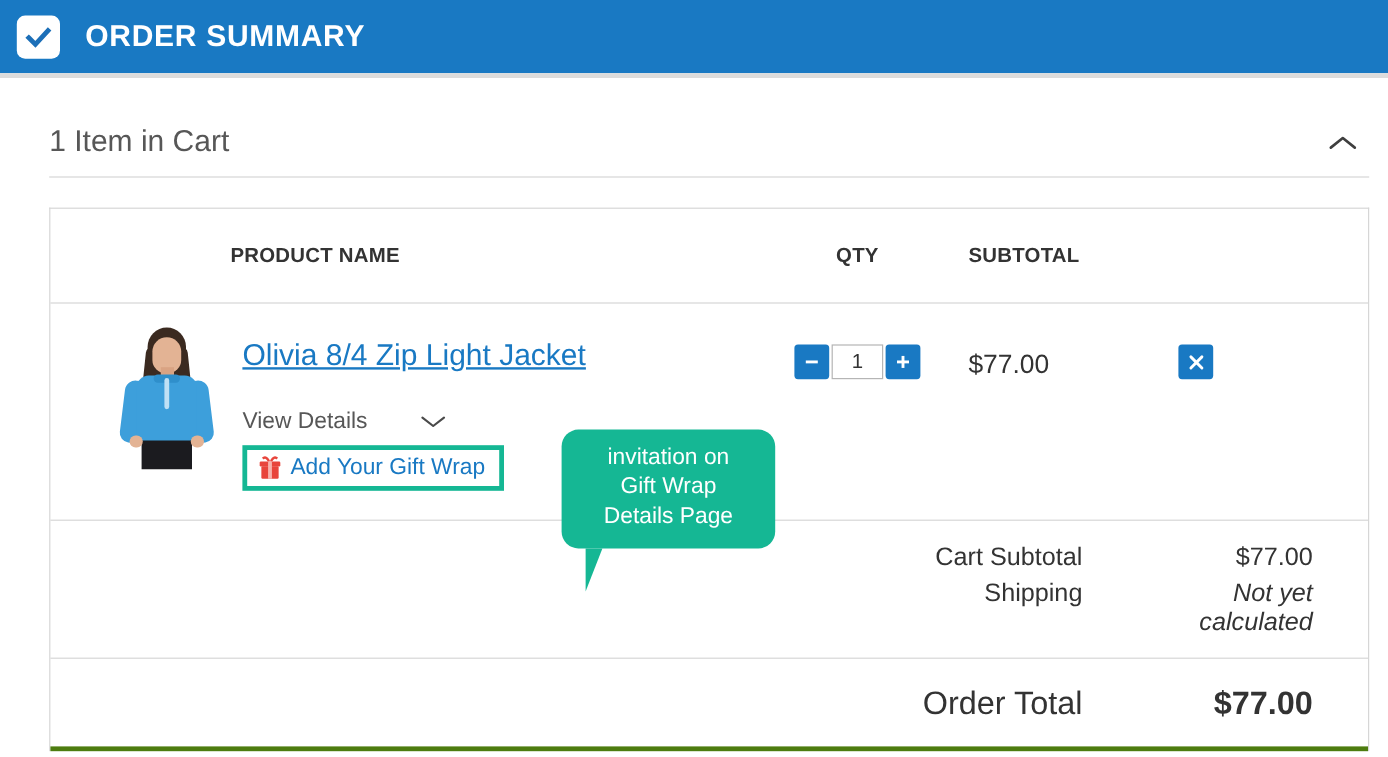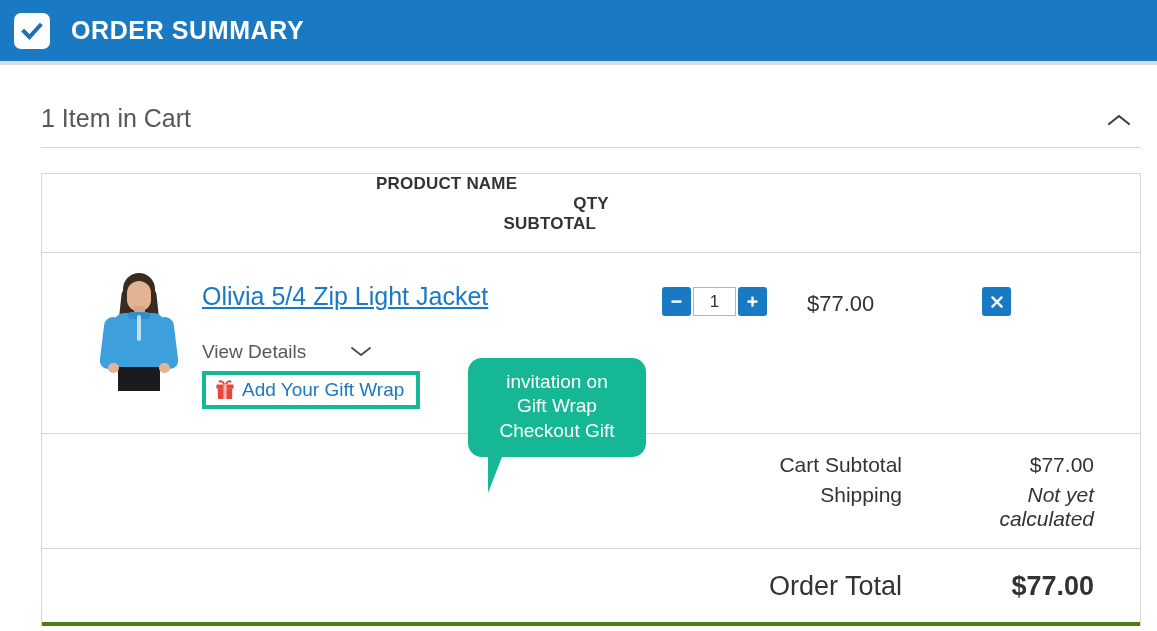--- a/index.html
+++ b/index.html
@@ -80,21 +80,20 @@
     border: 1px solid #d6d6d6;
     border-bottom: none;
     box-sizing: border-box;
   }
   .thead {
     display: flex;
     align-items: center;
     height: 79px;
     border-bottom: 1px solid #d6d6d6;
     box-sizing: border-box;
-    flex-direction: column;
   }
   .col-img    { width: 150px; flex: none; }
   .col-name   { width: 430px; flex: none; }
   .col-qty    { width: 185px; flex: none; text-align: center; }
   .col-sub    { width: 175px; flex: none; text-align: left; }
   .col-act    { width: 150px; flex: none; }
 
   .th {
     font-size: 17px;
     font-weight: bold;
@@ -393,21 +392,21 @@
         <div class="pt-jacket"></div>
         <div class="pt-collar"></div>
         <div class="pt-zip"></div>
         <div class="pt-handL"></div>
           <div class="pt-handR"></div>
       </div>
     </div>
 
     <div class="col-name">
       <div class="prod-info">
-        <a class="prod-name" href="#">Olivia 5/4 Zip Light Jacket</a>
+        <a class="prod-name" href="#">Olivia 8/4 Zip Light Jacket</a>
 
         <div class="view-details">
           <span>View Details</span>
           <span class="chev">
             <svg width="22" height="13" viewBox="0 0 22 13" aria-hidden="true">
               <path d="M2 3 L11 10 L20 3" fill="none" stroke="#4a4a4a" stroke-width="1.8" stroke-linecap="round" stroke-linejoin="round"></path>
             </svg>
           </span>
         </div>
 
@@ -471,15 +470,15 @@
 
   <div class="grand-row">
     <div class="grand-label">Order Total</div>
     <div class="grand-value">$77.00</div>
   </div>
 </div>
 
 <div class="callout">
   <div>invitation on</div>
   <div>Gift Wrap</div>
-  <div>Checkout Gift</div>
+  <div>Details Page</div>
   <div class="callout-tail"></div>
 </div>
 
 </body></html>

